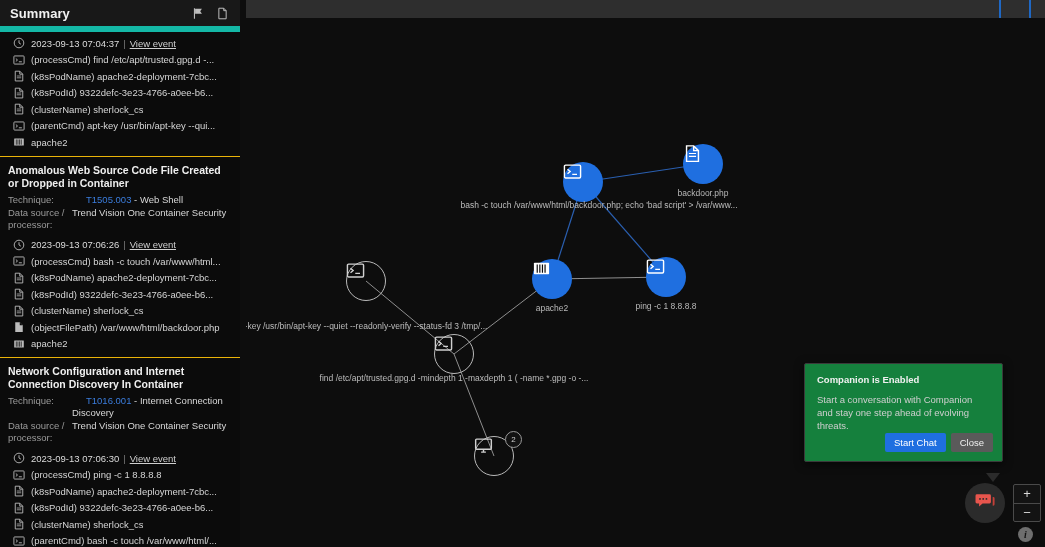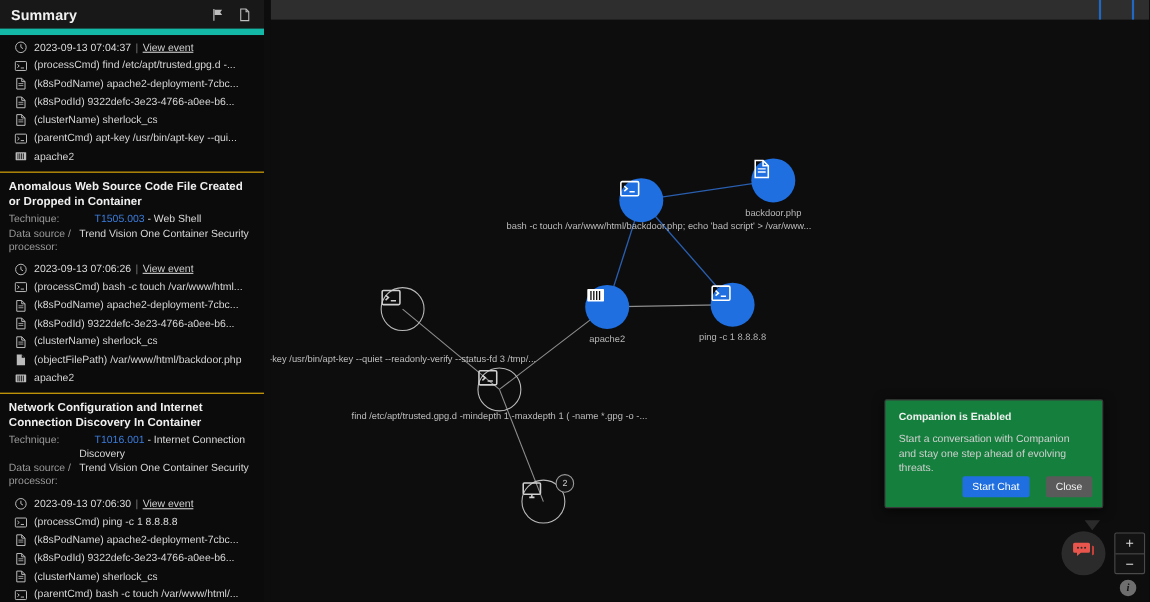--- a/index.html
+++ b/index.html
@@ -104,21 +104,21 @@
   }
 
   
   .companion{
     position:absolute;left:804px;top:363px;width:197px;height:97px;
     background:#15803d;border:1px solid #3a3a3a;border-radius:2px;
     box-shadow:0 2px 10px rgba(0,0,0,.6);
   }
   .cmp-title{font-size:9.5px;font-weight:700;color:#f0f0f0;padding:10px 12px 0 12px;}
   .cmp-body{font-size:9.5px;color:#cfcfcf;line-height:13px;padding:8px 12px 0 12px;}
-  .cmp-actions{position:absolute;right:9px;bottom:9px;display:flex;gap:15px;}
+  .cmp-actions{position:absolute;right:9px;bottom:9px;display:flex;gap:5px;}
   .btn{
     font-size:9.5px;border:none;border-radius:2px;padding:4px 9px;cursor:pointer;
     font-family:"Liberation Sans",sans-serif;
   }
   .btn-primary{background:#1f6fe0;color:#fff;}
   .btn-secondary{background:#5a5a5a;color:#f0f0f0;}
 
   
   .chat-fab{
     position:absolute;left:965px;top:483px;width:40px;height:40px;border-radius:50%;

